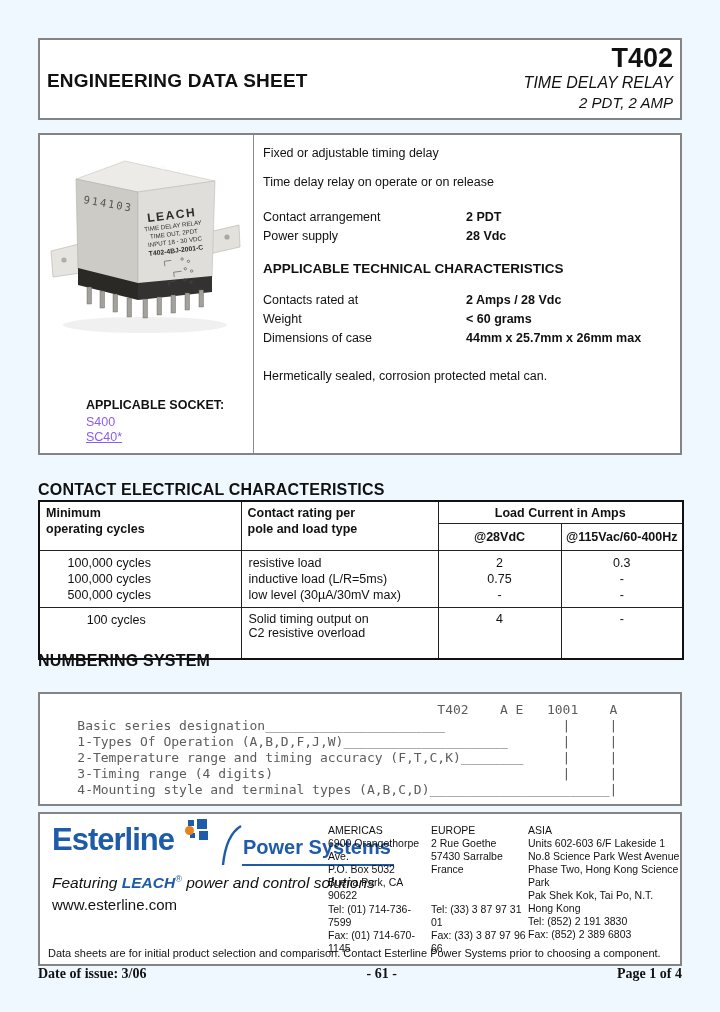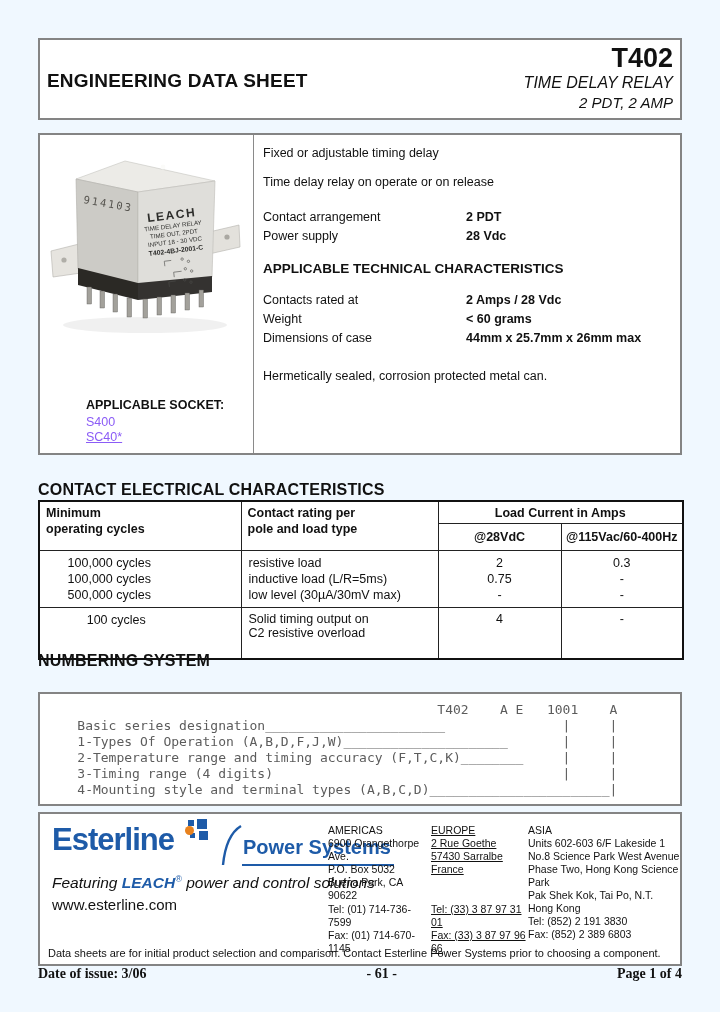--- a/index.html
+++ b/index.html
@@ -73,21 +73,21 @@
   .ps-arc{vertical-align:bottom;}
   .ps-text{display:inline-block;font-size:20px;font-weight:bold;color:#1e5ba8;
            border-bottom:2.4px solid #1e5ba8;padding:0 3px 5px 1px;}
   .tagline{margin-top:8px;font-size:15.5px;font-style:italic;color:#111;white-space:nowrap;}
   .tagline .brand{color:#1e5ba8;font-weight:bold;}
   .tagline sup{color:#1e5ba8;font-size:9px;}
   .website{margin-top:4px;font-size:15px;}
   .regions{position:absolute;left:288px;top:10px;display:flex;font-size:10.5px;line-height:13px;}
   .region{flex:none;}
   .r-americas{width:103px;}
-  .r-europe{width:97px;text-decoration:underline;}
+  .r-europe{width:97px;}
   .r-asia{width:152px;}
   .region .addr{min-height:66px;}
   .disclaimer{position:absolute;left:8px;bottom:5px;font-size:11px;color:#111;white-space:nowrap;}
 
   
   .bottom-line{position:absolute;left:38px;top:966px;width:644px;display:flex;
                justify-content:space-between;font-family:"Liberation Serif",serif;
                font-weight:bold;font-size:14px;}
 </style>
 </head>

